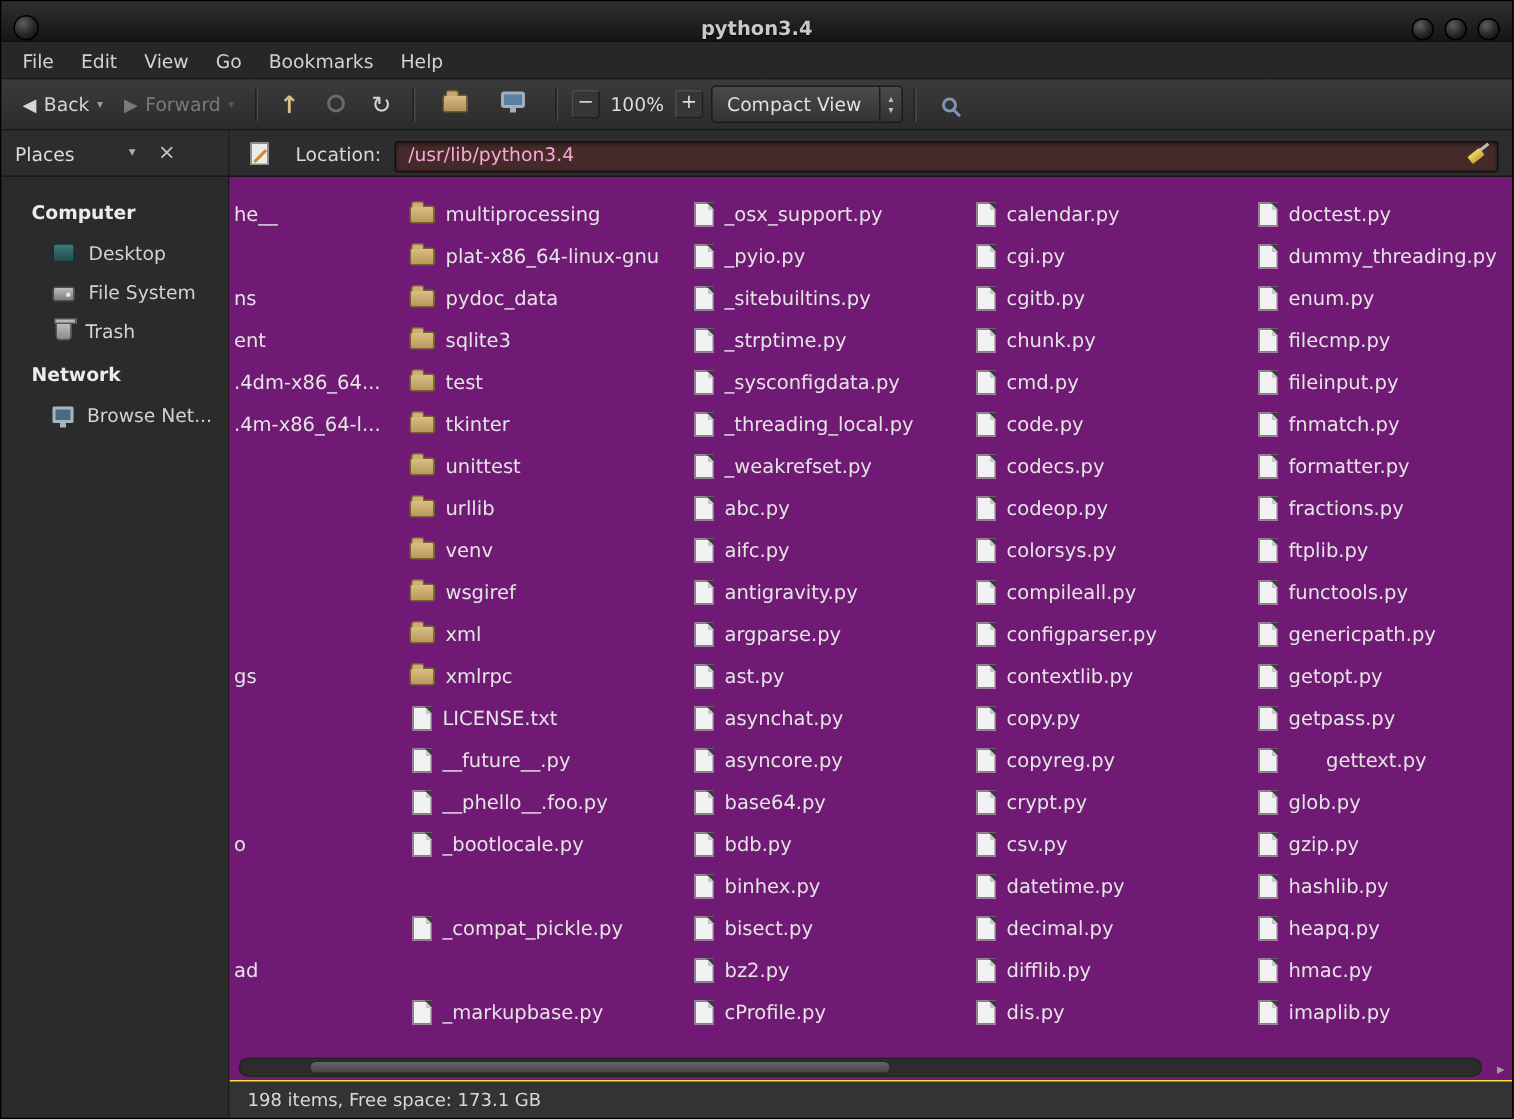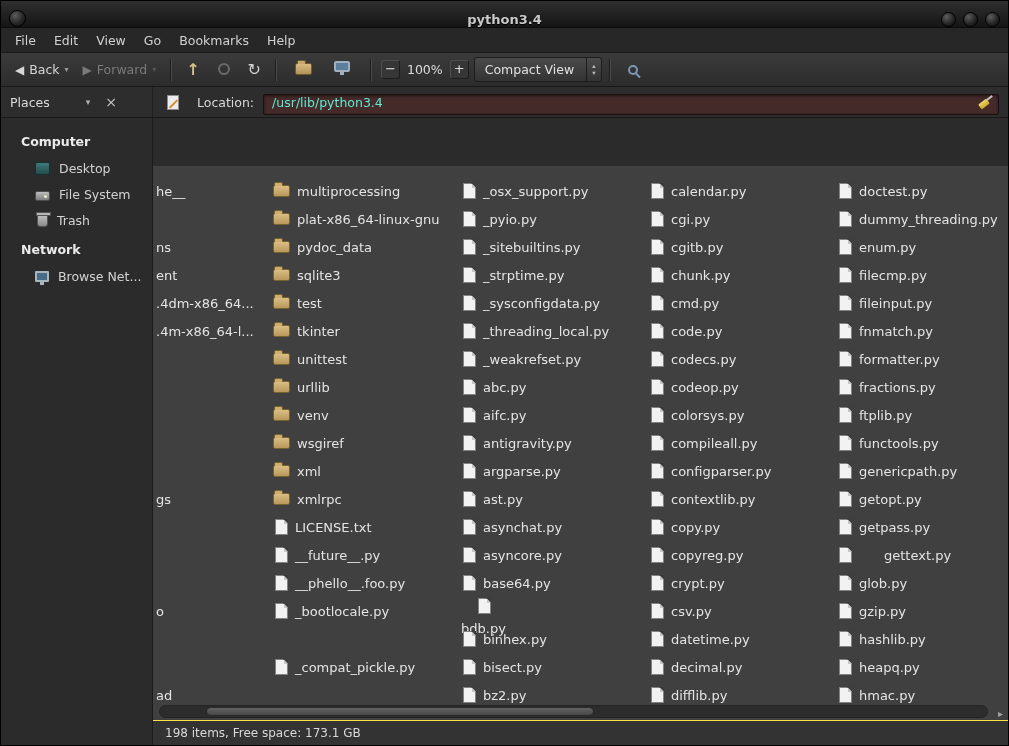--- a/index.html
+++ b/index.html
@@ -66,21 +66,21 @@
   .places-caret { color:#b0b0b0; font-size:9px; margin-left:36px; }
   .places-close { color:#c4c4c4; font-size:14px; margin-left:15px; }
   .edit-btn { width:26px; height:23px; margin-left:7px; display:flex; align-items:center;
     justify-content:center; border-radius:3px; }
   .page-ico { width:12px; height:15px; background:#ececec; border:1px solid #8d8d8d; position:relative; }
   .page-ico::after { content:""; position:absolute; width:11px; height:2px; background:#d28a2c;
     transform:rotate(-45deg); left:0; top:7px; }
   .loc-label { color:#d8d8d8; font-size:12.5px; margin:0 9px 0 11px; }
   .loc-wrap { flex:1; position:relative; margin-right:9px; height:21px; }
   .loc-input { width:100%; height:100%; background:#452a2a; border:1px solid #190f0f;
-    border-radius:2px; color:#5eead4; font-size:12.5px; padding:0 26px 4px 8px;
+    border-radius:2px; color:#f9a8d4; font-size:12.5px; padding:0 26px 4px 8px;
     font-family:inherit; box-shadow:inset 0 1px 3px rgba(0,0,0,.55); outline:none; }
   .clean-icon { position:absolute; right:6px; top:4px; width:15px; height:13px; }
   .clean-icon::before { content:""; position:absolute; left:1px; top:5px; width:10px; height:6px;
     background:linear-gradient(#f2d766,#c9a62e); transform:rotate(-38deg); border-radius:1px; }
   .clean-icon::after { content:""; position:absolute; right:0; top:1px; width:7px; height:2px;
     background:#bdbdbd; transform:rotate(-38deg); }
 
   
   .content { flex:1; display:flex; min-height:0; }
   .sidebar { width:152px; min-width:152px; background:#2b2b2b; border-right:1px solid #1b1b1b; padding-top:8px; }
@@ -93,21 +93,21 @@
     border-radius:2px; height:10px; margin-top:2px; }
   .icon-drive::after { content:""; position:absolute; right:2px; bottom:2px; width:3px; height:3px;
     border-radius:50%; background:#e6f2d2; }
   .icon-trash { width:11px; height:13px; background:linear-gradient(#c2c2c2,#8a8a8a);
     border:1px solid #545454; border-radius:1px 1px 3px 3px; margin-left:2px; }
   .icon-trash::before { content:""; position:absolute; top:-3px; left:-2px; width:13px; height:2px;
     background:#b8b8b8; border:1px solid #545454; }
   .icon-network { background:#486c88; border:2px solid #a9b5bd; border-radius:1px; height:11px; width:14px; }
   .icon-network::after { content:""; position:absolute; left:3px; bottom:-5px; width:4px; height:3px; background:#a9b5bd; }
 
-  .filearea { flex:1; position:relative; background:#404040; overflow:hidden;margin-top:48px; }
+  .filearea { flex:1; position:relative; background:#701a75; overflow:hidden; }
   .file-grid { position:absolute; left:0; right:0; top:0; bottom:40px; overflow:hidden; }
   .file-col { position:absolute; top:12px; width:187px; bottom:0; }
   .file-row { position:absolute; left:0; height:26px; display:flex; align-items:center;
     gap:7px; white-space:nowrap; }
   .file-label { color:#e4e4e4; font-size:13px; }
   .icon-folder { width:17px; height:12px; background:linear-gradient(#dabe84,#b8985c);
     border:1px solid #77622f; border-radius:2px; position:relative; flex:none; }
   .icon-folder::before { content:""; position:absolute; top:-4px; left:0; width:7px; height:3px;
     background:#cfae6e; border:1px solid #77622f; border-bottom:none; border-radius:2px 2px 0 0; }
   .icon-file { width:13px; height:16px; background:#f2f2f2; border:1px solid #828282;
@@ -392,21 +392,21 @@
               <span class="file-label">asynchat.py</span>
             </div>
             <div class="file-row" style="top: 364px;">
               <span class="icon-file"></span>
               <span class="file-label">asyncore.py</span>
             </div>
             <div class="file-row" style="top: 392px;">
               <span class="icon-file"></span>
               <span class="file-label">base64.py</span>
             </div>
-            <div class="file-row" style="top: 420px; flex-direction: column;">
+            <div class="file-row" style="top: 420px;">
               <span class="icon-file"></span>
               <span class="file-label">bdb.py</span>
             </div>
             <div class="file-row" style="top: 448px;">
               <span class="icon-file"></span>
               <span class="file-label">binhex.py</span>
             </div>
             <div class="file-row" style="top: 476px;">
               <span class="icon-file"></span>
               <span class="file-label">bisect.py</span>

